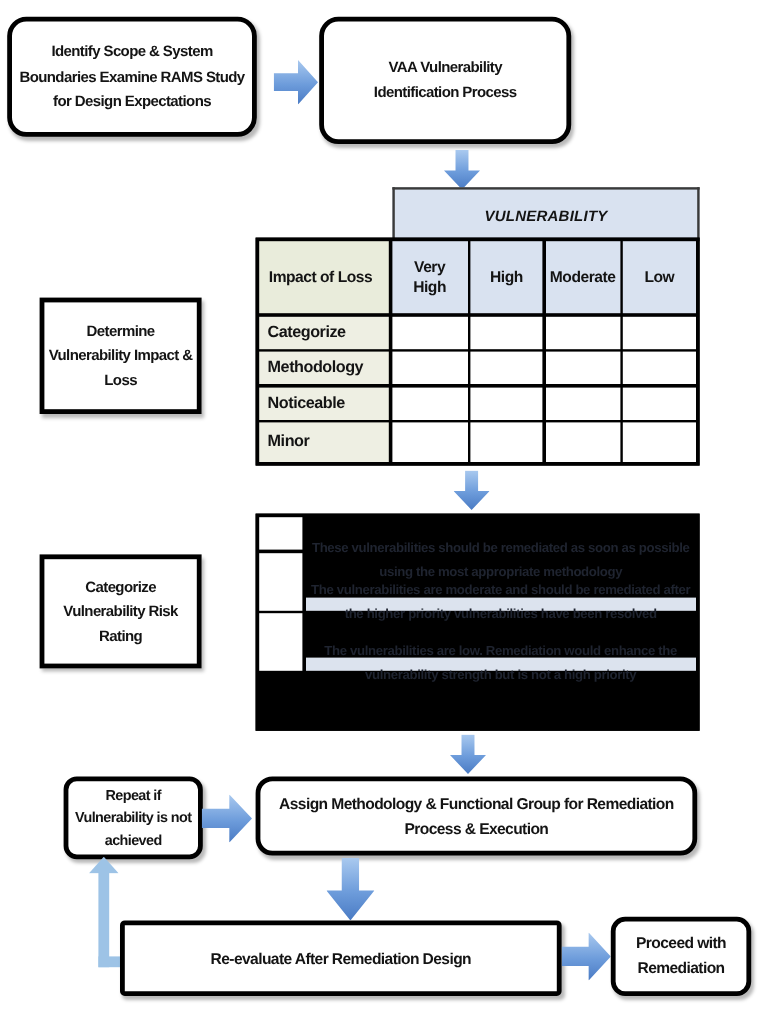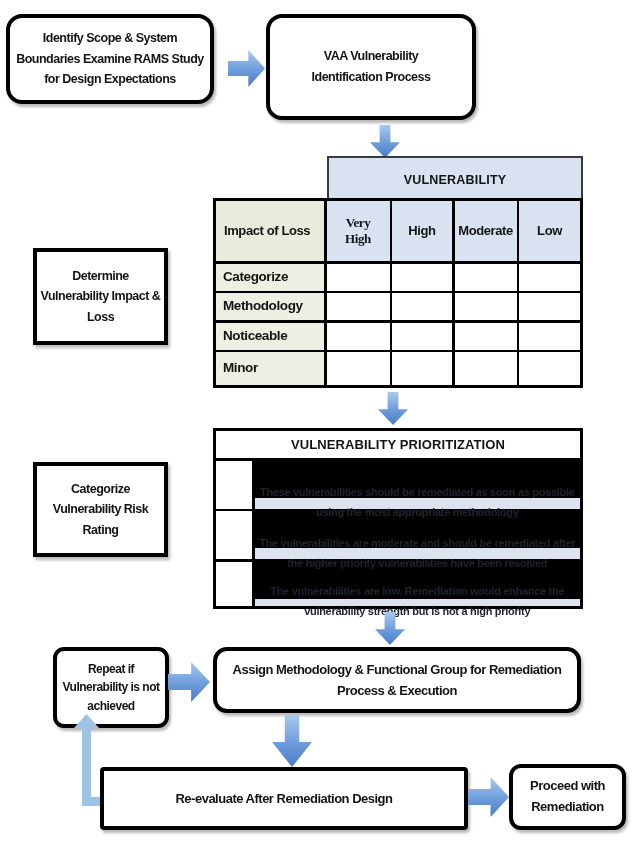--- a/index.html
+++ b/index.html
@@ -25,36 +25,36 @@
   .arrow-down{clip-path:polygon(32% 0,68% 0,68% 52%,100% 52%,50% 100%,0 52%,32% 52%);}
   .arrow-right{clip-path:polygon(0 30%,55% 30%,55% 0,100% 50%,55% 100%,55% 70%,0 70%);}
   
   .fb{position:absolute;background:var(--feedback_blue);}
   .fb-head{clip-path:polygon(50% 0,100% 100%,0 100%);filter:none;}
   
   .vuln-band{
     position:absolute;left:327px;top:156px;width:256px;height:45px;
     background:var(--header_blue);border:2px solid #3a3a3a;border-bottom:none;
     box-sizing:border-box;display:flex;align-items:center;justify-content:center;
-    font-weight:700;font-size:12.5px;letter-spacing:0.2px;
+    font-weight:700;font-size:12.5px;letter-spacing:0.2px;font-style:italic;
   }
   .matrix{
     position:absolute;left:213px;top:198px;width:370px;height:190px;
     box-sizing:border-box;border:3px solid #000;background:#000;
     display:grid;grid-template-columns:108px 63px 60px 62px 61px;
     grid-template-rows:60px 27px 27px 27px 33px;gap:2.5px;
   }
   .matrix .cell{
     display:flex;align-items:center;justify-content:center;text-align:center;
     font-weight:700;font-size:13px;letter-spacing:-0.4px;line-height:1.25;background:#fff;
   }
   .matrix .impact{background:var(--impact_beige);justify-content:flex-start;padding-left:8px;text-align:left;}
   .matrix .colhead{background:var(--header_blue);}
   .matrix .rowlabel{background:var(--row_beige);justify-content:flex-start;padding-left:7px;text-align:left;font-size:13.5px;}
-  .vh-narrow{display:inline-block;max-width:36px;font-family:Liberation Serif, serif;}
+  .vh-narrow{display:inline-block;max-width:36px;}
   [data-color="red"]{background:var(--red);}
   [data-color="yellow"]{background:var(--yellow);}
   [data-color="green"]{background:var(--green);}
   
   .prior{
     position:absolute;left:213px;top:428px;width:370px;height:181px;
     box-sizing:border-box;border:3px solid #000;background:#000;
     display:grid;grid-template-columns:36px 1fr;
     grid-template-rows:27px 48px 48px 44px;gap:2.5px;
   }
@@ -70,21 +70,21 @@
   }
   
   .w150{max-width:150px;display:inline-block;}
   .w340{max-width:340px;display:inline-block;}
 </style>
 </head>
 <body>
 
 <div id="canvas">
 
-  <div class="box rounded" style="left:6px;top:14px;width:208px;height:90px;padding:0 3px;">
+  <div class="box rounded" style="left:6px;top:14px;width:208px;height:100px;padding:0 3px;">
     <span>Identify Scope &amp; System Boundaries Examine RAMS Study for Design Expectations</span>
   </div>
 
   <div class="arrow arrow-right" style="left:228px;top:50px;width:37px;height:37px;"></div>
 
   <div class="box rounded" style="left:266px;top:14px;width:210px;height:106px;">
     <span class="w150">VAA Vulnerability Identification Process</span>
   </div>
 
   <div class="arrow arrow-down" style="left:370px;top:125px;width:30px;height:33px;"></div>
@@ -127,39 +127,38 @@
     <div class="cell" data-color="green"></div>
   </div>
 
   <div class="box sharp" style="left:33px;top:248px;width:135px;height:97px;">
     <span>Determine Vulnerability Impact &amp; Loss</span>
   </div>
 
   <div class="arrow arrow-down" style="left:378px;top:392px;width:30px;height:33px;"></div>
 
   <div class="prior">
-    <div class="phead">VULNERABILITY PRIORITIZATION</div>
 
     <div class="swatch" data-color="red"></div>
     <div class="ptext">These vulnerabilities should be remediated as soon as possible using the most appropriate methodology</div>
 
     <div class="swatch" data-color="yellow"></div>
     <div class="ptext">The vulnerabilities are moderate and should be remediated after the higher priority vulnerabilities have been resolved</div>
 
     <div class="swatch" data-color="green"></div>
     <div class="ptext">The vulnerabilities are low. Remediation would enhance the vulnerability strength but is not a high priority</div>
   </div>
 
   <div class="box sharp" style="left:33px;top:462px;width:135px;height:95px;">
     <span>Categorize Vulnerability Risk Rating</span>
   </div>
 
   <div class="arrow arrow-down" style="left:375px;top:612px;width:30px;height:33px;"></div>
 
-  <div class="box rounded" style="left:53px;top:647px;width:116px;height:81px;border-radius:11px;font-size:12px;line-height:1.55;">
+  <div class="box rounded" style="left:53px;top:647px;width:116px;height:69px;border-radius:11px;font-size:12px;line-height:1.55;">
     <span>Repeat if Vulnerability is not achieved</span>
   </div>
 
   <div class="arrow arrow-right" style="left:168px;top:662px;width:42px;height:40px;"></div>
 
   <div class="box rounded" style="left:213px;top:647px;width:368px;height:66px;border-radius:14px;font-size:13px;">
     <span class="w340">Assign Methodology &amp; Functional Group for Remediation Process &amp; Execution</span>
   </div>
 
   <div class="arrow arrow-down" style="left:272px;top:715px;width:40px;height:52px;"></div>

